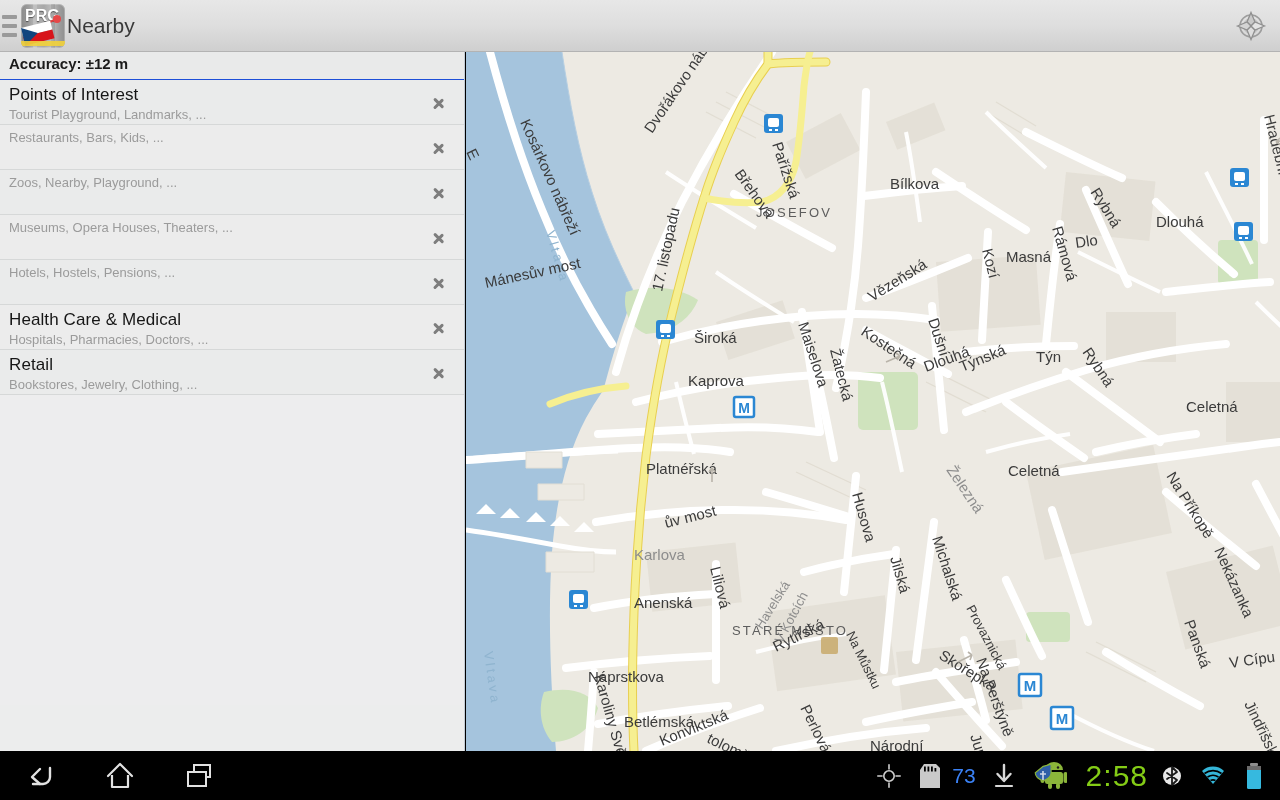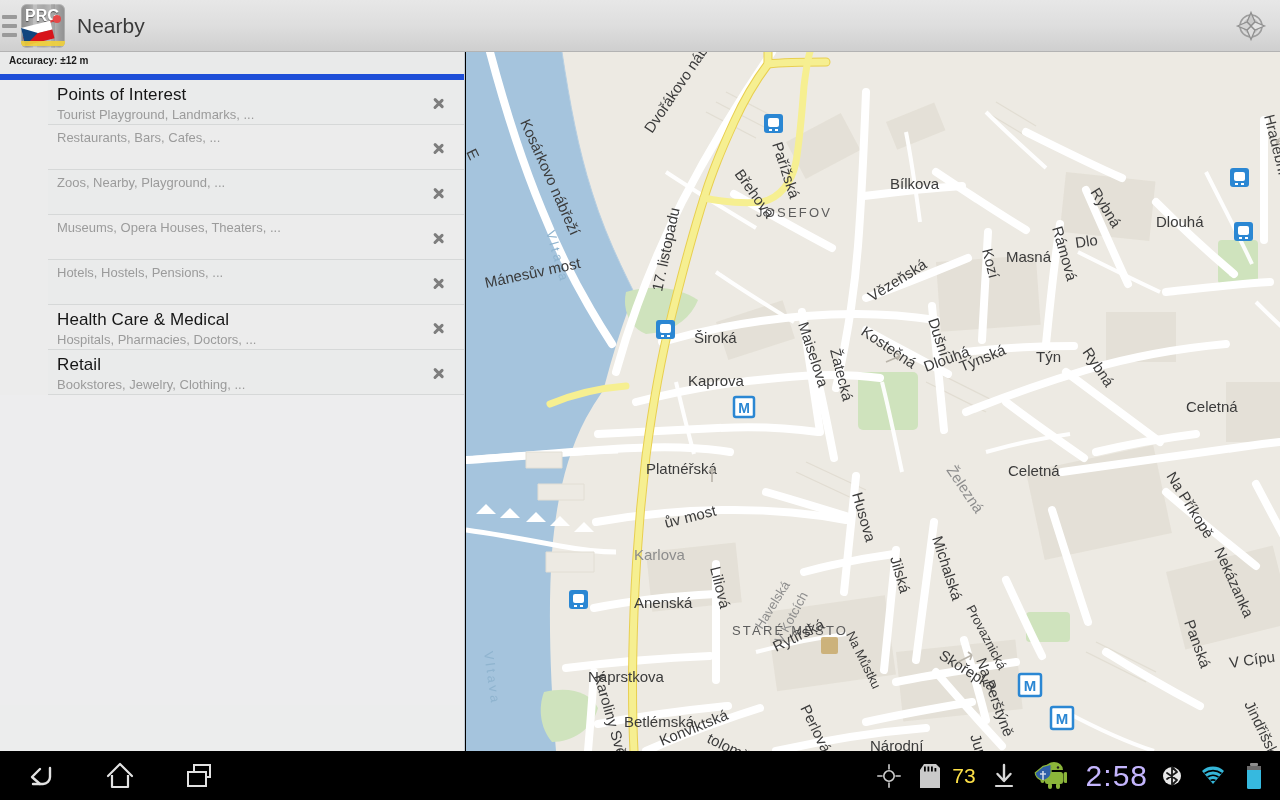--- a/index.html
+++ b/index.html
@@ -33,35 +33,35 @@
   #app-icon .flag-b { position:absolute; left:0; top:0; width:0; height:0;
     border-top:9px solid transparent; border-bottom:9px solid transparent; border-left:15px solid #11457e; }
   #app-icon .pinline { position:absolute; left:20px; top:17px; width:18px; height:2px;
     background:#e03b3b; transform:rotate(-28deg); }
   #app-icon .pinhead { position:absolute; left:32px; top:11px; width:8px; height:8px;
     border-radius:50%; background:#e64848; }
   #app-icon .ybar { position:absolute; left:0; bottom:2px; width:44px; height:5px; background:#f2d13a; opacity:.9;}
   #app-icon .gbar1 { position:absolute; left:12px; top:0; width:4px; height:44px; background:rgba(255,255,255,.18);}
   #app-icon .gbar2 { position:absolute; left:30px; top:0; width:4px; height:44px; background:rgba(0,0,0,.10);}
 
-  #app-title { margin-left:12px; font-size:21px; color:#3a3a3a; font-weight:normal; }
+  #app-title { margin-left:2px; font-size:21px; color:#3a3a3a; font-weight:normal; }
 
   #compass-btn { position:absolute; right:9px; top:6px; width:40px; height:40px;
     display:flex; align-items:center; justify-content:center; }
 
   
   #leftpanel { position:absolute; left:0; top:52px; width:465px; height:699px;
     background:#eceded; border-right:1px solid #c4ccd4; overflow:hidden; }
 
-  .accuracy-row { height:28px; padding:3px 0 0 9px; font-size:10px; font-weight:bold;
-    color:#1b1b1b; background:#e9eaea; border-bottom:6px solid #1d4ed8; }
+  .accuracy-row { height:28px; padding:3px 0 0 9px; font-size:15px; font-weight:bold;
+    color:#1b1b1b; background:#e9eaea; border-bottom:1px solid #1d4ed8; }
 
   .cat-list { background:#ececec; }
   .cat-item { position:relative; height:45px; padding:4px 44px 0 9px;
-    border-bottom:1px solid #d6d8d8; background:#ececec;margin-left:48px; }
+    border-bottom:1px solid #d6d8d8; background:#ececec; }
   .cat-item:nth-child(odd){ background:#eaebeb; }
   .cat-title { font-size:17px; color:#161616; line-height:22px; letter-spacing:.1px; }
   .cat-sub { font-size:13px; color:#9b9b9b; line-height:17px; }
   .chev { position:absolute; right:18px; top:11px; width:13px; height:22px; }
   .chev:before, .chev:after { content:""; position:absolute; left:1px; width:13px; height:3.2px;
     background:#7d7d7d; border-radius:2px; }
   .chev:before { top:6px; transform:rotate(45deg); transform-origin:left center;}
   .chev:after  { top:16px; transform:rotate(-45deg); transform-origin:left center;}
   #list-tail { height:310px; background:#ededee; }
 
@@ -76,22 +76,22 @@
     letter-spacing:2.2px; }
   .mwater-lbl { fill:#8fb4cf; font-size:13px; letter-spacing:3px; }
   .mlabel-faint { fill:#8d8d8d; }
 
   
   #systembar { position:absolute; left:0; bottom:0; width:1280px; height:49px; background:#000; }
   #navbtns { position:absolute; left:0; top:0; height:49px; display:flex; align-items:center; }
   .navbtn { width:80px; height:49px; display:flex; align-items:center; justify-content:center; }
   #status { position:absolute; right:8px; top:0; height:49px; display:flex; align-items:center; gap:0px; }
   .sysicon { display:flex; align-items:center; justify-content:center; padding:0 9px; }
-  #sd-count { color:#fde047; font-size:21px; padding:0 8px 0 2px; }
-  #clock { color:#c4b5fd; font-size:30px; letter-spacing:1px; padding:0 6px 0 10px;
+  #sd-count { color:#3b82f6; font-size:21px; padding:0 8px 0 2px; }
+  #clock { color:#84cc16; font-size:30px; letter-spacing:1px; padding:0 6px 0 10px;
     font-family:"Liberation Sans",sans-serif; }
 </style>
 </head>
 <body>
 
 <div id="app">
 
   <div id="actionbar">
     <div id="menu-grip">
       <i></i>
@@ -128,21 +128,21 @@
     <div class="accuracy-row">Accuracy: ±12 m</div>
     <div class="cat-list">
 
       <div class="cat-item">
         <div class="cat-title">Points of Interest</div>
         <div class="cat-sub">Tourist Playground, Landmarks, ...</div>
         <span class="chev"></span>
       </div>
 
       <div class="cat-item">
-        <div class="cat-sub">Restaurants, Bars, Cafes, ...</div>
+        <div class="cat-sub">Restaurants, Bars, Kids, ...</div>
         <span class="chev"></span>
       </div>
 
       <div class="cat-item">
         <div class="cat-sub">Zoos, Nearby, Playground, ...</div>
         <span class="chev"></span>
       </div>
 
       <div class="cat-item">
         <div class="cat-sub">Museums, Opera Houses, Theaters, ...</div>

